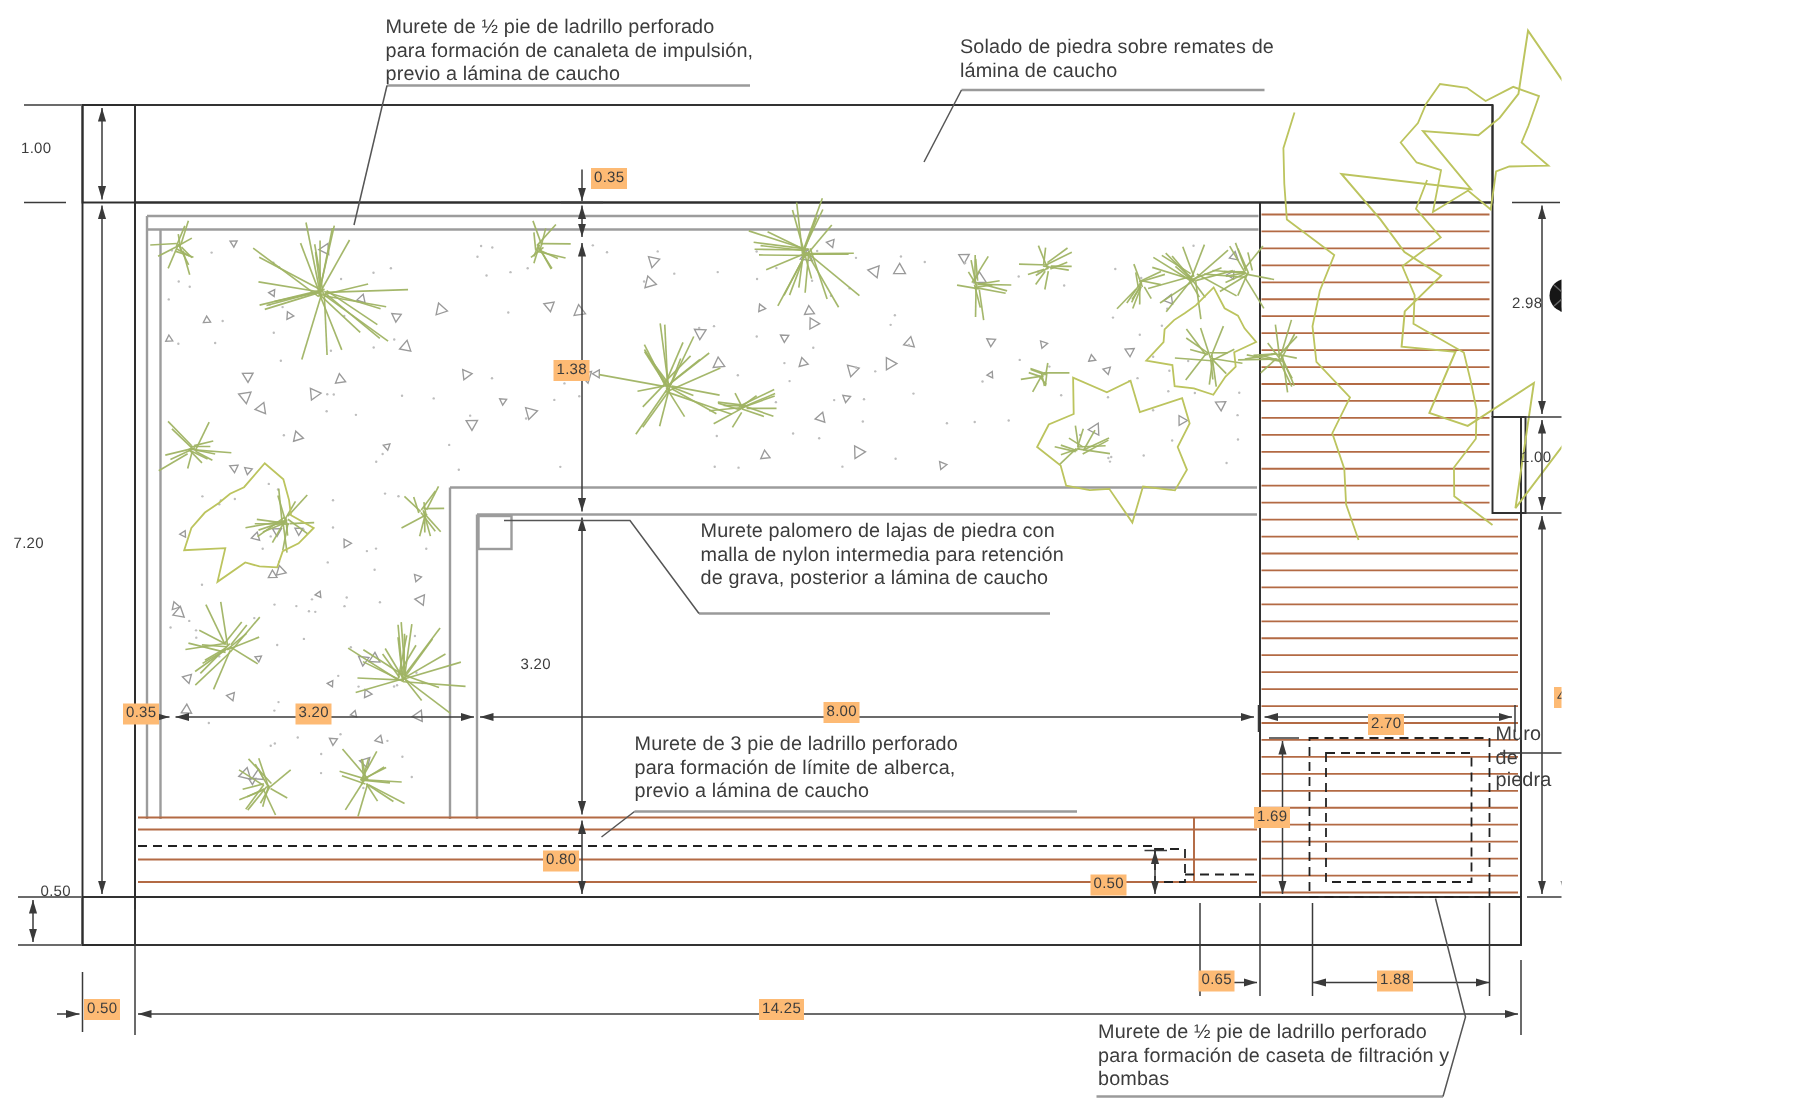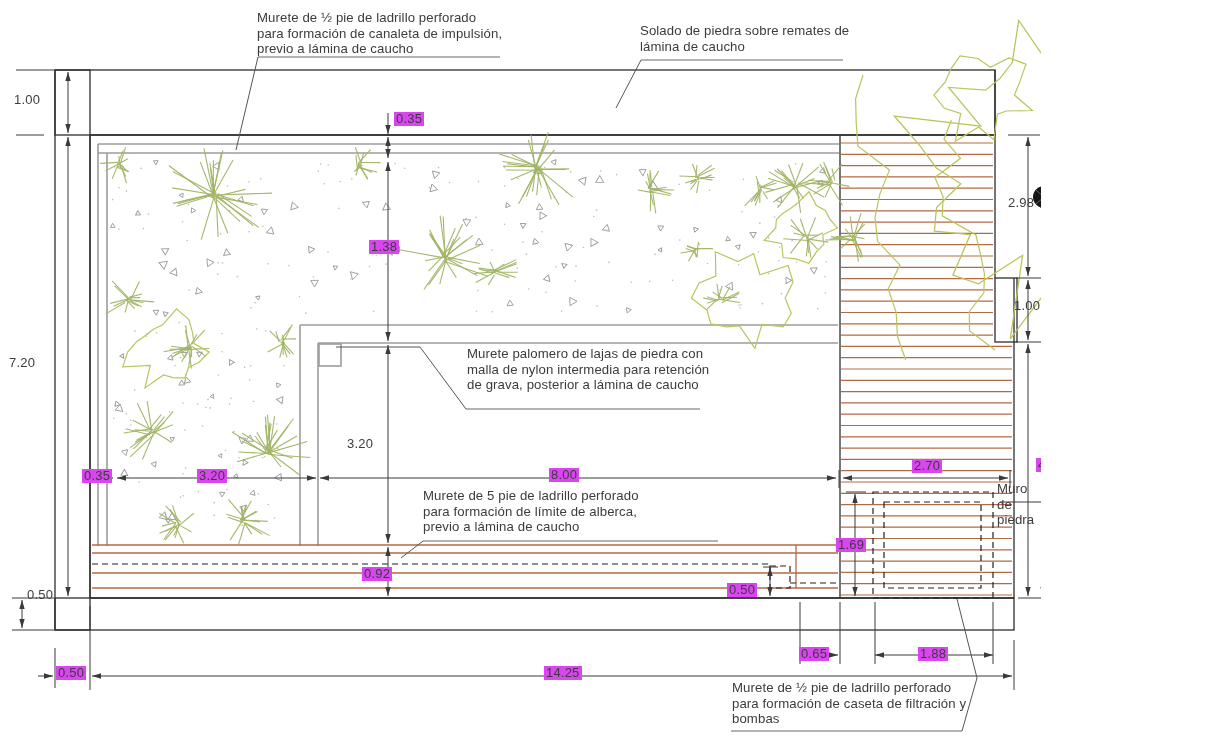--- a/index.html
+++ b/index.html
@@ -1,20 +1,20 @@
 <!DOCTYPE html>
 <html><head>
 <meta charset="utf-8">
 <style>
   html,body{margin:0;padding:0;background:#fff}
   .canvas{position:relative;width:1041px;height:737px;font-family:"Liberation Sans",sans-serif;overflow:hidden;background:#fff}
   .canvas svg{position:absolute;left:0;top:0}
   .note{position:absolute;white-space:pre-line;font-size:13.2px;line-height:15.6px;color:#3c3c3c;letter-spacing:.1px}
-  .dim{position:absolute;font-size:13px;color:#3c3c3c;letter-spacing:.2px;line-height:14px}
-  .bg{background:#d946ef;padding:0 2px}
+  .dim{position:absolute;font-size:10px;color:#3c3c3c;letter-spacing:.2px;line-height:14px}
+  .bg{background:#fdba74;padding:0 2px}
   .dl{stroke:#3a3a3a;stroke-width:1;marker-start:url(#ar);marker-end:url(#ar)}
   .de{stroke:#3a3a3a;stroke-width:1;marker-end:url(#ar)}
   .ext{stroke:#3a3a3a;stroke-width:1}
   .ul{stroke:#9a9a9a;stroke-width:1.6}
   .ld{stroke:#555;stroke-width:1;fill:none}
   .gray2{stroke:#9c9c9c;stroke-width:1.6;fill:none}
   .brick{stroke:#b36a44;stroke-width:1.3}
   .dash{stroke:#222;stroke-width:1.2;fill:none;stroke-dasharray:6 4}
   .bord{stroke:#2e2e2e;stroke-width:1.3;fill:none}
 </style>
@@ -834,42 +834,42 @@
 </svg>
 
 <div class="note" style="left:257px;top:10px">Murete de ½ pie de ladrillo perforado
 para formación de canaleta de impulsión,
 previo a lámina de caucho</div>
 <div class="note" style="left:467px;top:346px">Murete palomero de lajas de piedra con
 malla de nylon intermedia para retención
 de grava, posterior a lámina de caucho</div>
 <div class="note" style="left:640px;top:23px">Solado de piedra sobre remates de
 lámina de caucho</div>
-<div class="note" style="left:423px;top:488px">Murete de 5 pie de ladrillo perforado
+<div class="note" style="left:423px;top:488px">Murete de 3 pie de ladrillo perforado
 para formación de límite de alberca,
 previo a lámina de caucho</div>
 <div class="note" style="left:732px;top:680px">Murete de ½ pie de ladrillo perforado
 para formación de caseta de filtración y
 bombas</div>
 <div class="note" style="left:997px;top:481px">Muro de piedra</div>
 
 <span class="dim" style="left:14px;top:93px">1.00</span>
 <span class="dim" style="left:9px;top:356px">7.20</span>
 <span class="dim" style="left:27px;top:588px">0.50</span>
 <span class="dim bg" style="left:56px;top:666px">0.50</span>
-<span class="dim bg" style="left:544px;top:666px">14.25</span>
+<span class="dim bg" style="left:506px;top:666px">14.25</span>
 <span class="dim bg" style="left:394px;top:112px">0.35</span>
 <span class="dim bg" style="left:82px;top:469px">0.35</span>
 <span class="dim bg" style="left:197px;top:469px">3.20</span>
 <span class="dim bg" style="left:369px;top:240px">1.38</span>
 <span class="dim" style="left:347px;top:437px">3.20</span>
 <span class="dim bg" style="left:549px;top:468px">8.00</span>
-<span class="dim bg" style="left:362px;top:567px">0.92</span>
+<span class="dim bg" style="left:362px;top:567px">0.80</span>
 <span class="dim bg" style="left:727px;top:583px">0.50</span>
-<span class="dim bg" style="left:912px;top:459px">2.70</span>
+<span class="dim bg" style="left:912px;top:476px">2.70</span>
 <span class="dim bg" style="left:836px;top:538px">1.69</span>
 <span class="dim bg" style="left:799px;top:647px">0.65</span>
 <span class="dim bg" style="left:918px;top:647px">1.88</span>
 <span class="dim" style="left:1008px;top:196px">2.98</span>
 <span class="dim" style="left:1014px;top:299px">1.00</span>
 <span class="dim bg" style="left:1076px;top:387px">6.25</span>
 <span class="dim bg" style="left:1036px;top:458px">4.00</span>
 
 </div>
 

